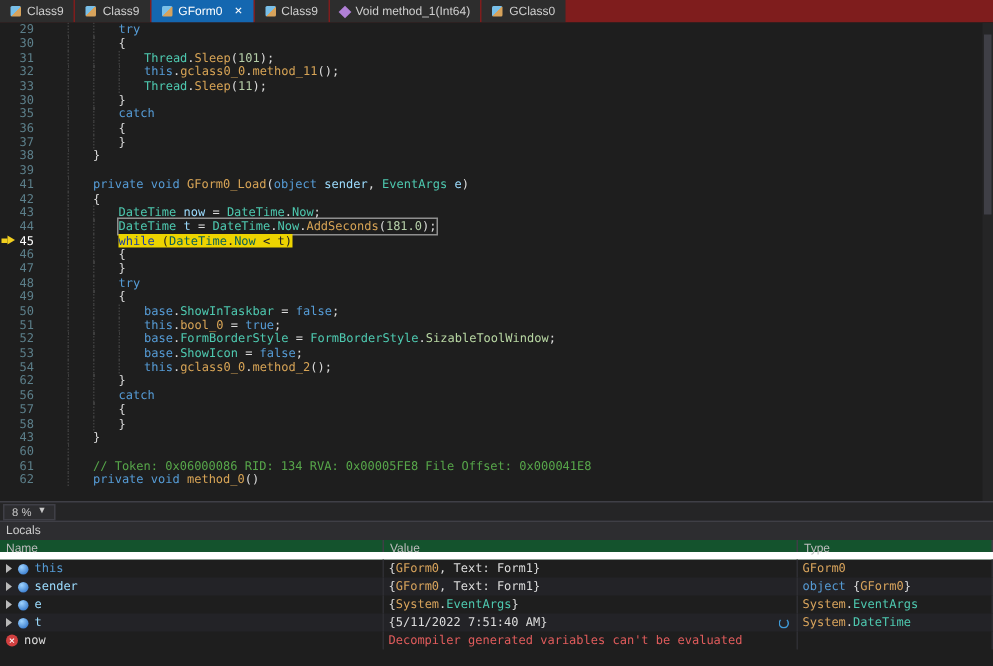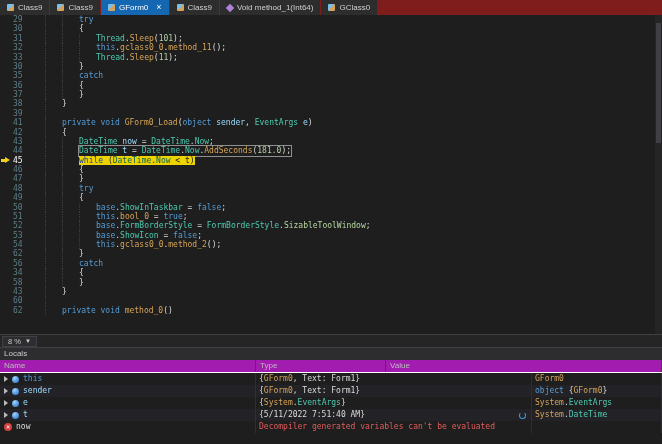--- a/index.html
+++ b/index.html
@@ -35,21 +35,21 @@
   .vthumb{position:absolute;left:1px;width:5px;top:8px;height:120px;background:#3f3f46}
 
   
   .zoombar{height:13px;background:#252526;border-top:1px solid #3f3f46;display:flex;align-items:center;padding-left:2px}
   .zoombox{display:flex;align-items:center;gap:4px;background:#2d2d30;border:1px solid #3f3f46;height:11px;padding:0 5px;color:#c8c8c8;font-size:7.5px}
   .chev{font-size:6px;color:#c8c8c8;line-height:1}
 
   
   .locals{height:96px;background:#1e1e1e;border-top:1px solid #3f3f46}
   .ltitle{height:12px;line-height:12px;background:#2d2d30;color:#cccccc;font-size:8px;padding-left:4px}
-  .lhead{height:13px;display:flex;background:#a21caf;border-bottom:1px solid #ffffff}
+  .lhead{height:13px;display:flex;background:#14532d;border-bottom:5px solid #ffffff}
   .hcell{font-size:8px;color:#bdbdbd;line-height:12px;padding-left:4px;border-right:1px solid #3f3f46}
   .c0{width:256px;flex:none}.c1{width:276px;flex:none}.c2{flex:1}
   .lrow{height:12px;display:flex;font-family:"DejaVu Sans Mono",monospace;font-size:8px;line-height:12px}
   .lrow.alt{background:#232327}
   .lcell{position:relative;display:flex;align-items:center;padding-left:3px;border-right:1px solid #2e2e33;overflow:hidden;white-space:pre}
   .expander{width:0;height:0;border-top:3px solid transparent;border-bottom:3px solid transparent;border-left:4px solid #b9b9b9;margin:0 4px 0 1px;flex:none}
   .vicon{width:7px;height:7px;border-radius:50%;background:radial-gradient(circle at 35% 30%,#9fd4ff,#1f66c2);margin-right:4px;flex:none}
   .eicon{width:8px;height:8px;border-radius:50%;background:#d24040;color:#fff;font-size:7px;line-height:8px;text-align:center;margin:0 4px 0 1px;flex:none}
   .refresh{position:absolute;right:5px;top:2.5px;width:7px;height:7px;border:1.5px solid #3f9bd8;border-top-color:transparent;border-radius:50%}
 </style>
@@ -107,44 +107,45 @@
         <div class="line"><span class="glyph"></span><span class="lnum">47</span><span class="codecell" style="padding-left: 44px;"><i class="iguide" style="left: 10px;"></i><i class="iguide" style="left: 27px;"></i><span class="stmt"><span class="tok pl">}</span></span></span></div>
         <div class="line"><span class="glyph"></span><span class="lnum">48</span><span class="codecell" style="padding-left: 44px;"><i class="iguide" style="left: 10px;"></i><i class="iguide" style="left: 27px;"></i><span class="stmt"><span class="tok kw">try</span></span></span></div>
         <div class="line"><span class="glyph"></span><span class="lnum">49</span><span class="codecell" style="padding-left: 44px;"><i class="iguide" style="left: 10px;"></i><i class="iguide" style="left: 27px;"></i><span class="stmt"><span class="tok pl">{</span></span></span></div>
         <div class="line"><span class="glyph"></span><span class="lnum">50</span><span class="codecell" style="padding-left: 61px;"><i class="iguide" style="left: 10px;"></i><i class="iguide" style="left: 27px;"></i><i class="iguide" style="left: 44px;"></i><span class="stmt"><span class="tok kw">base</span><span class="tok pl">.</span><span class="tok pr">ShowInTaskbar</span><span class="tok pl"> = </span><span class="tok kw">false</span><span class="tok pl">;</span></span></span></div>
         <div class="line"><span class="glyph"></span><span class="lnum">51</span><span class="codecell" style="padding-left: 61px;"><i class="iguide" style="left: 10px;"></i><i class="iguide" style="left: 27px;"></i><i class="iguide" style="left: 44px;"></i><span class="stmt"><span class="tok kw">this</span><span class="tok pl">.</span><span class="tok fl">bool_0</span><span class="tok pl"> = </span><span class="tok kw">true</span><span class="tok pl">;</span></span></span></div>
         <div class="line"><span class="glyph"></span><span class="lnum">52</span><span class="codecell" style="padding-left: 61px;"><i class="iguide" style="left: 10px;"></i><i class="iguide" style="left: 27px;"></i><i class="iguide" style="left: 44px;"></i><span class="stmt"><span class="tok kw">base</span><span class="tok pl">.</span><span class="tok pr">FormBorderStyle</span><span class="tok pl"> = </span><span class="tok ty">FormBorderStyle</span><span class="tok pl">.</span><span class="tok en">SizableToolWindow</span><span class="tok pl">;</span></span></span></div>
         <div class="line"><span class="glyph"></span><span class="lnum">53</span><span class="codecell" style="padding-left: 61px;"><i class="iguide" style="left: 10px;"></i><i class="iguide" style="left: 27px;"></i><i class="iguide" style="left: 44px;"></i><span class="stmt"><span class="tok kw">base</span><span class="tok pl">.</span><span class="tok pr">ShowIcon</span><span class="tok pl"> = </span><span class="tok kw">false</span><span class="tok pl">;</span></span></span></div>
         <div class="line"><span class="glyph"></span><span class="lnum">54</span><span class="codecell" style="padding-left: 61px;"><i class="iguide" style="left: 10px;"></i><i class="iguide" style="left: 27px;"></i><i class="iguide" style="left: 44px;"></i><span class="stmt"><span class="tok kw">this</span><span class="tok pl">.</span><span class="tok fl">gclass0_0</span><span class="tok pl">.</span><span class="tok me">method_2</span><span class="tok pl">();</span></span></span></div>
         <div class="line"><span class="glyph"></span><span class="lnum">62</span><span class="codecell" style="padding-left: 44px;"><i class="iguide" style="left: 10px;"></i><i class="iguide" style="left: 27px;"></i><span class="stmt"><span class="tok pl">}</span></span></span></div>
         <div class="line"><span class="glyph"></span><span class="lnum">56</span><span class="codecell" style="padding-left: 44px;"><i class="iguide" style="left: 10px;"></i><i class="iguide" style="left: 27px;"></i><span class="stmt"><span class="tok kw">catch</span></span></span></div>
-        <div class="line"><span class="glyph"></span><span class="lnum">34</span><span class="codecell" style="padding-left: 44px;"><i class="iguide" style="left: 10px;"></i><i class="iguide" style="left: 27px;"></i><span class="stmt"><span class="tok pl">{</span></span></span></div>
+        <div class="line"><span class="glyph"></span><span class="lnum">57</span><span class="codecell" style="padding-left: 44px;"><i class="iguide" style="left: 10px;"></i><i class="iguide" style="left: 27px;"></i><span class="stmt"><span class="tok pl">{</span></span></span></div>
         <div class="line"><span class="glyph"></span><span class="lnum">58</span><span class="codecell" style="padding-left: 44px;"><i class="iguide" style="left: 10px;"></i><i class="iguide" style="left: 27px;"></i><span class="stmt"><span class="tok pl">}</span></span></span></div>
         <div class="line"><span class="glyph"></span><span class="lnum">43</span><span class="codecell" style="padding-left: 27px;"><i class="iguide" style="left: 10px;"></i><span class="stmt"><span class="tok pl">}</span></span></span></div>
         <div class="line"><span class="glyph"></span><span class="lnum">60</span><span class="codecell" style="padding-left: 27px;"><i class="iguide" style="left: 10px;"></i><span class="stmt"></span></span></div>
+        <div class="line"><span class="glyph"></span><span class="lnum">61</span><span class="codecell" style="padding-left: 27px;"><i class="iguide" style="left: 10px;"></i><span class="stmt"><span class="tok cm">// Token: 0x06000086 RID: 134 RVA: 0x00005FE8 File Offset: 0x000041E8</span></span></span></div>
         <div class="line"><span class="glyph"></span><span class="lnum">62</span><span class="codecell" style="padding-left: 27px;"><i class="iguide" style="left: 10px;"></i><span class="stmt"><span class="tok kw">private</span><span class="tok pl"> </span><span class="tok kw">void</span><span class="tok pl"> </span><span class="tok me">method_0</span><span class="tok pl">()</span></span></span></div>
       </div>
     <div class="vscroll">
       <div class="vthumb"></div>
     </div>
   </div>
 
   <div class="zoombar">
     <div class="zoombox">
       <span>8 %</span>
       <span class="chev">▼</span>
     </div>
   </div>
 
   <div class="locals">
     <div class="ltitle">Locals</div>
     <div class="lhead">
         <div class="hcell c0">Name</div>
+        <div class="hcell c1">Value</div>
         <div class="hcell c2">Type</div>
-        <div class="hcell c1">Value</div>
       </div>
     <div>
         <div class="lrow">
           <div class="lcell c0"><span class="expander"></span><span class="vicon"></span><span class="tok kw">this</span></div>
           <div class="lcell c1"><span class="tok pl">{</span><span class="tok gd">GForm0</span><span class="tok pl">, Text: Form1}</span></div>
           <div class="lcell c2"><span class="tok gd">GForm0</span></div>
         </div>
         <div class="lrow alt">
           <div class="lcell c0"><span class="expander"></span><span class="vicon"></span><span class="tok loc">sender</span></div>
           <div class="lcell c1"><span class="tok pl">{</span><span class="tok gd">GForm0</span><span class="tok pl">, Text: Form1}</span></div>

